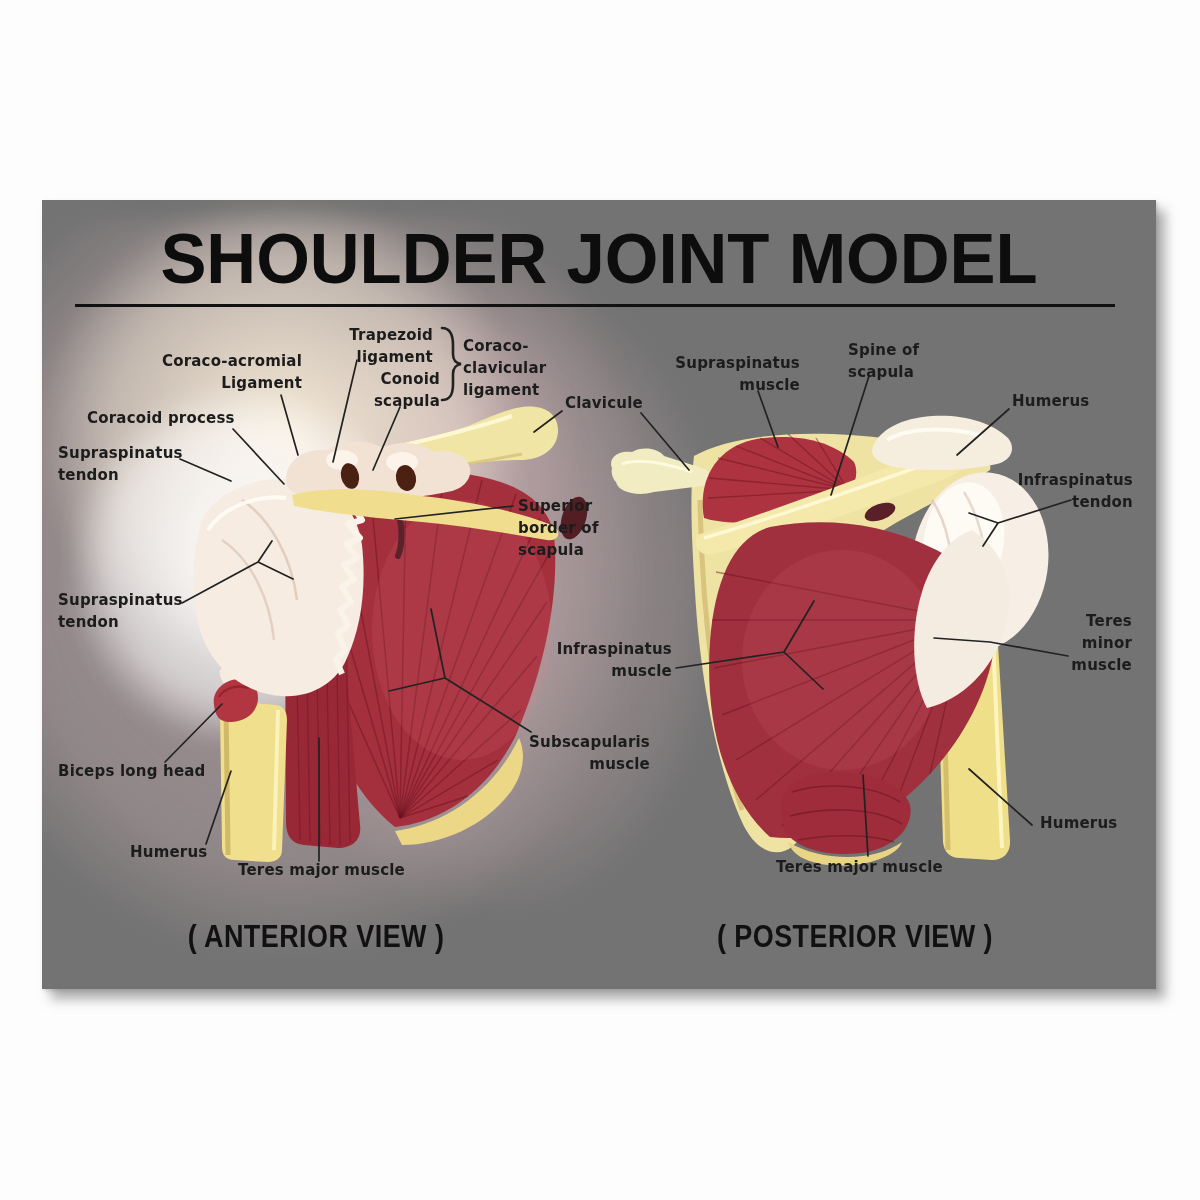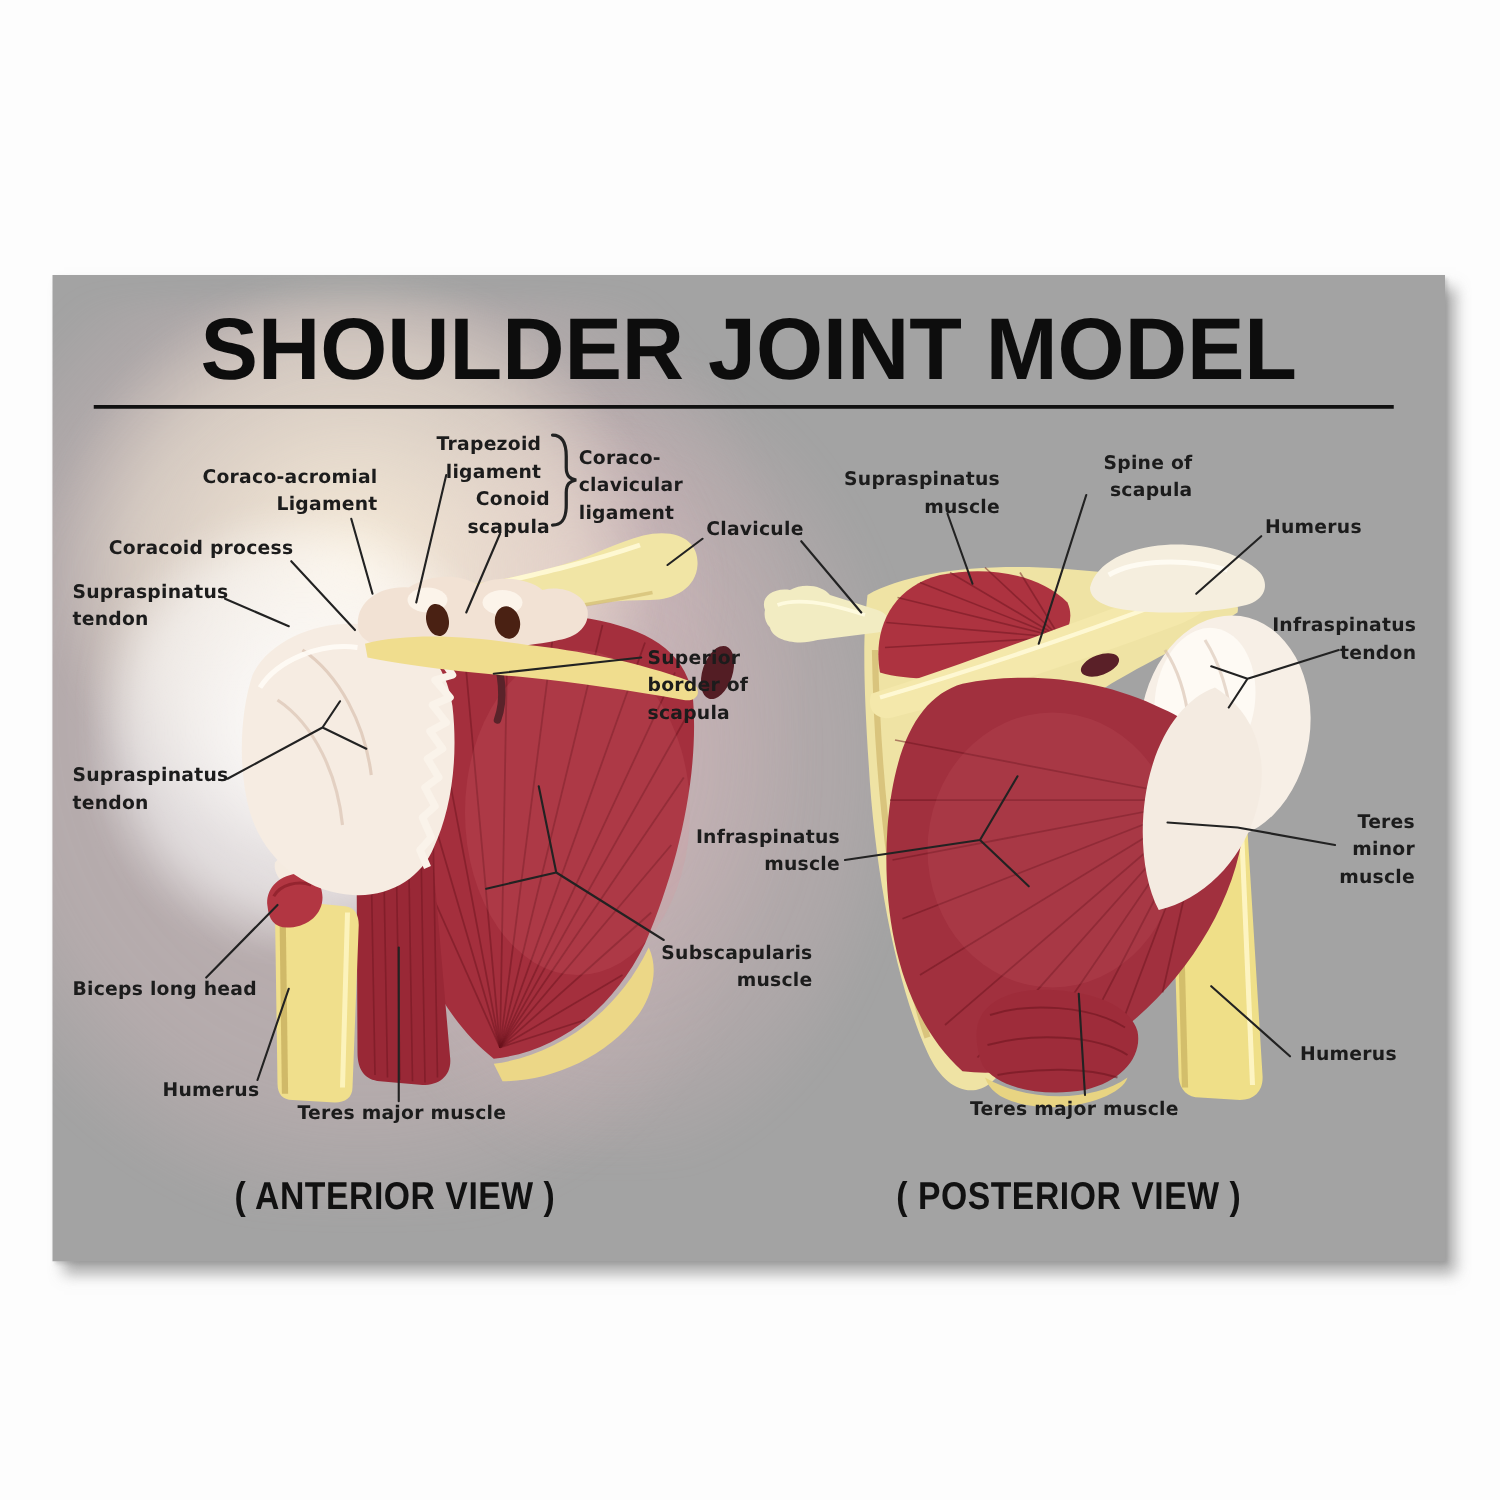--- a/index.html
+++ b/index.html
@@ -2,22 +2,22 @@
 <html><head>
 <meta charset="utf-8">
 <style>
   html,body{margin:0;padding:0;}
   body{
     width:1200px;height:1200px;position:relative;overflow:hidden;
     background:#fdfdfd;
     font-family:"DejaVu Sans",sans-serif;
   }
   .poster{
-    position:absolute;left:42px;top:220px;width:1114px;height:789px;
-    background:#a3a3a3;
+    position:absolute;left:42px;top:200px;width:1114px;height:789px;
+    background:#737373;
     box-shadow:9px 10px 11px rgba(105,105,105,.55), 2px 2px 3px rgba(150,150,150,.35);
     overflow:hidden;
   }
   
   .ghost{position:absolute;pointer-events:none;filter:blur(10px);}
   .gA{left:-40px;top:20px;width:640px;height:730px;
       background:radial-gradient(ellipse at 45% 45%, rgba(230,194,198,.42) 0%, rgba(230,194,198,.26) 55%, rgba(230,194,198,0) 74%);}
   .gB{left:220px;top:70px;width:460px;height:640px;
       background:radial-gradient(ellipse, rgba(228,190,196,.34) 0%, rgba(228,190,196,.18) 55%, rgba(228,190,196,0) 74%);}
   .gC{left:0px;top:0px;width:480px;height:470px;
@@ -35,21 +35,21 @@
   }
   .rule{position:absolute;left:33px;top:104px;width:1040px;height:3px;background:#111;}
 
   .art{position:absolute;left:0;top:0;width:1114px;height:789px;}
 
   .label{
     position:absolute;color:#1c1c1c;font-weight:bold;font-size:15px;line-height:22px;
     white-space:pre-line;letter-spacing:.2px;z-index:5;
   }
   .r{text-align:right;}
-  .c{text-align:right;}
+  .c{text-align:left;}
 
   .caption{
     position:absolute;top:719px;width:320px;text-align:center;
     font-family:"Liberation Sans",sans-serif;font-weight:bold;font-size:31px;color:#111;
     transform:scaleX(.87);transform-origin:center;white-space:nowrap;letter-spacing:.5px;
   }
   .cap-a{left:114px;}
   .cap-p{left:653px;}
 </style>
 </head>
@@ -248,21 +248,21 @@
 
   <div class="label r" style="right:356px;top:152px;">Supraspinatus
 muscle</div>
   <div class="label c" style="left:806px;top:139px;width:106px;">Spine of
 scapula</div>
   <div class="label" style="left:970px;top:190px;">Humerus</div>
   <div class="label r" style="right:23px;top:269px;">Infraspinatus
 tendon</div>
   <div class="label r" style="right:484px;top:438px;">Infraspinatus
 muscle</div>
-  <div class="label r" style="right:24px;top:410px;margin-top:16px;">Teres
+  <div class="label r" style="right:24px;top:410px;">Teres
 minor
 muscle</div>
   <div class="label" style="left:998px;top:612px;">Humerus</div>
   <div class="label" style="left:734px;top:656px;">Teres major muscle</div>
 
   <div class="caption cap-a">( ANTERIOR VIEW )</div>
   <div class="caption cap-p">( POSTERIOR VIEW )</div>
 </div>
 
 </body></html>

